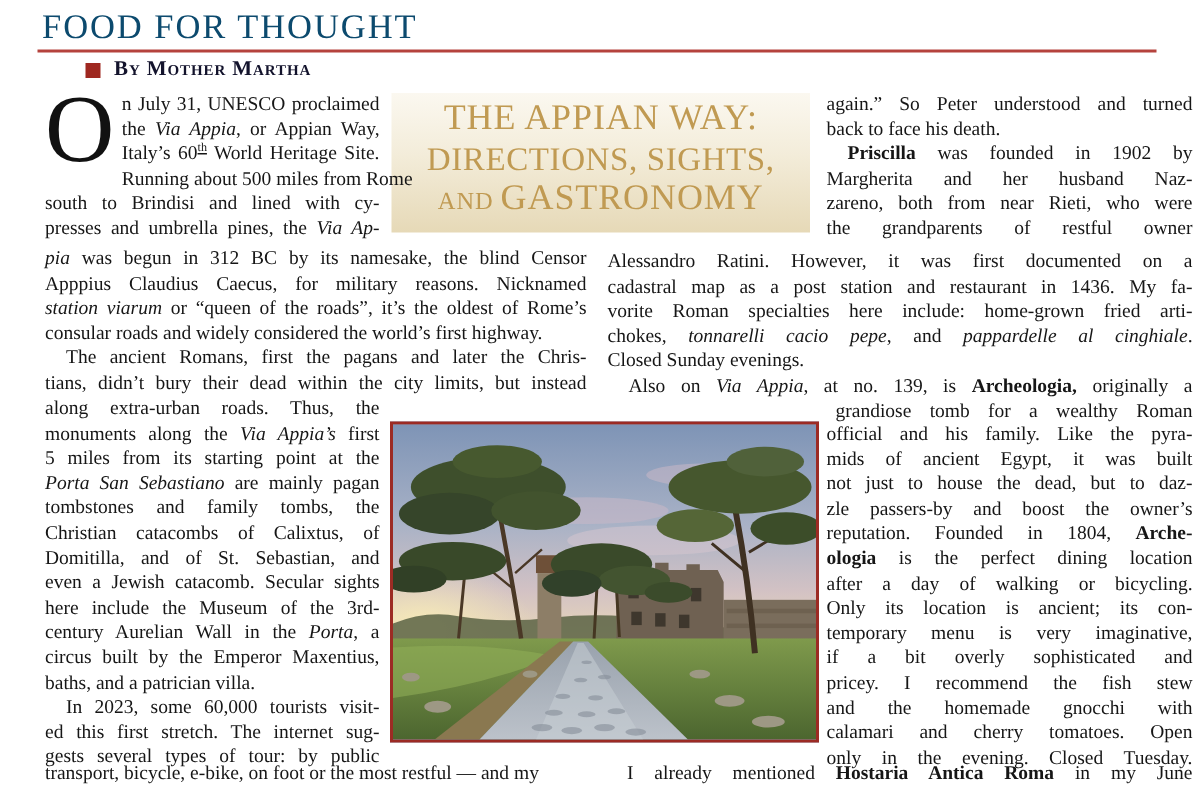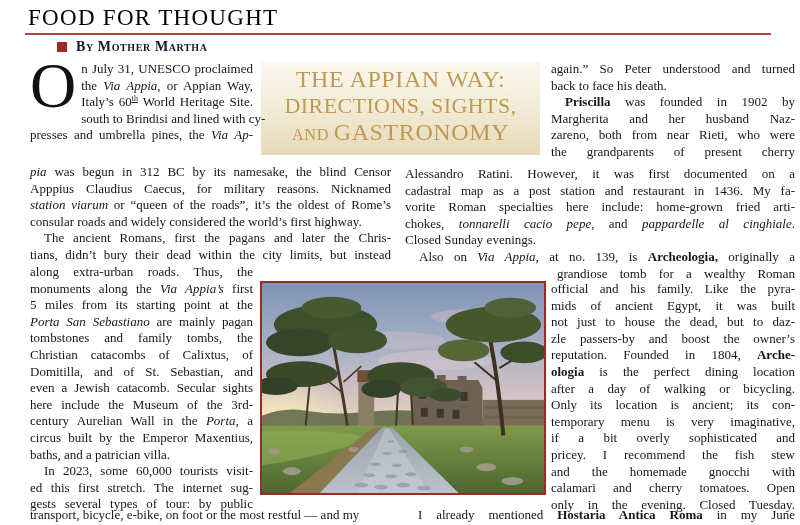--- a/index.html
+++ b/index.html
@@ -3,21 +3,21 @@
 <meta charset="utf-8">
 <style>
   html,body{margin:0;padding:0;background:#ffffff;}
   .page{
     position:relative; width:800px; height:525px; background:#ffffff;
     font-family:"Liberation Serif", serif; color:#161616; overflow:hidden;
   }
   
   .masthead{
     position:absolute; left:28px; top:5px;
-    font-size:23px; letter-spacing:1.3px; color:#000000; font-weight:500;
+    font-size:23px; letter-spacing:1.3px; color:#0c4a6e; font-weight:500;
   }
   .masthead-rule{
     position:absolute; left:25px; top:33px; width:746px; height:2px;
     background:#b5433d;
   }
   .byline{
     position:absolute; left:25px; top:39px; display:flex; align-items:center; gap:9px;
     font-size:14px; font-weight:bold; font-variant:small-caps; letter-spacing:.6px;
     color:#13132c;
     padding-left:32px;
@@ -81,20 +81,21 @@
     <div class="ft2">DIRECTIONS, SIGHTS,</div>
     <div class="ft3"><span class="sm">AND </span><span>GASTRONOMY</span></div>
   </div>
 
   <div class="tb" id="left-top">
     <span class="dropcap">O</span>
     <div>
         <div class="tl"><span>n July 31, UNESCO proclaimed</span></div>
         <div class="tl"><span>the </span><span class="i">Via Appia</span><span>, or Appian Way,</span></div>
         <div class="tl"><span>Italy’s 60</span><span class="sup">th</span><span> World Heritage Site.</span></div>
+        <div class="tl"><span>Running about 500 miles from Rome</span></div>
         <div class="tl"><span>south to Brindisi and lined with cy-</span></div>
         <div class="tl"><span>presses and umbrella pines, the </span><span class="i">Via Ap-</span></div>
       </div>
   </div>
   <div class="tb" id="left-wide">
       <div class="tl"><span class="i">pia</span><span> was begun in 312 BC by its namesake, the blind Censor</span></div>
       <div class="tl"><span>Apppius Claudius Caecus, for military reasons. Nicknamed</span></div>
       <div class="tl"><span class="i">station viarum</span><span> or “queen of the roads”, it’s the oldest of Rome’s</span></div>
       <div class="tl nj"><span>consular roads and widely considered the world’s first highway.</span></div>
       <div class="tl ind"><span>The ancient Romans, first the pagans and later the Chris-</span></div>
@@ -120,21 +121,21 @@
   <div class="tb" id="left-bot">
       <div class="tl nj"><span>transport, bicycle, e-bike, on foot or the most restful — and my</span></div>
     </div>
 
   <div class="tb" id="right-top">
       <div class="tl"><span>again.” So Peter understood and turned</span></div>
       <div class="tl nj"><span>back to face his death.</span></div>
       <div class="tl ind"><span class="b">Priscilla</span><span> was founded in 1902 by</span></div>
       <div class="tl"><span>Margherita and her husband Naz-</span></div>
       <div class="tl"><span>zareno, both from near Rieti, who were</span></div>
-      <div class="tl"><span>the grandparents of present cherry</span></div>
+      <div class="tl"><span>the grandparents of restful owner</span></div>
     </div>
   <div class="tb" id="right-wide">
       <div class="tl"><span>Alessandro Ratini. However, it was first documented on a</span></div>
       <div class="tl"><span>cadastral map as a post station and restaurant in 1436. My fa-</span></div>
       <div class="tl"><span>vorite Roman specialties here include: home-grown fried arti-</span></div>
       <div class="tl"><span>chokes, </span><span class="i">tonnarelli cacio pepe</span><span>, and </span><span class="i">pappardelle al cinghiale</span><span>.</span></div>
       <div class="tl nj"><span>Closed Sunday evenings.</span></div>
       <div class="tl ind"><span>Also on </span><span class="i">Via Appia</span><span>, at no. 139, is </span><span class="b">Archeologia,</span><span> originally a</span></div>
     </div>
   <div class="tb" id="right-gr">

